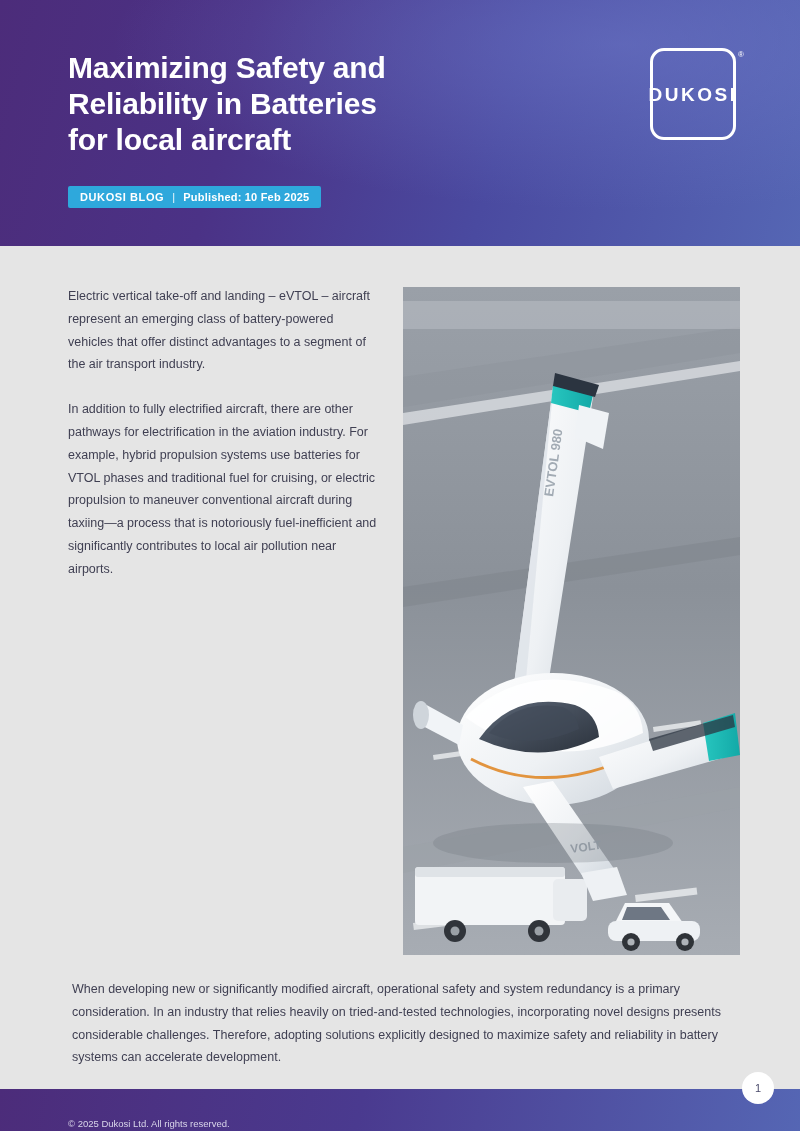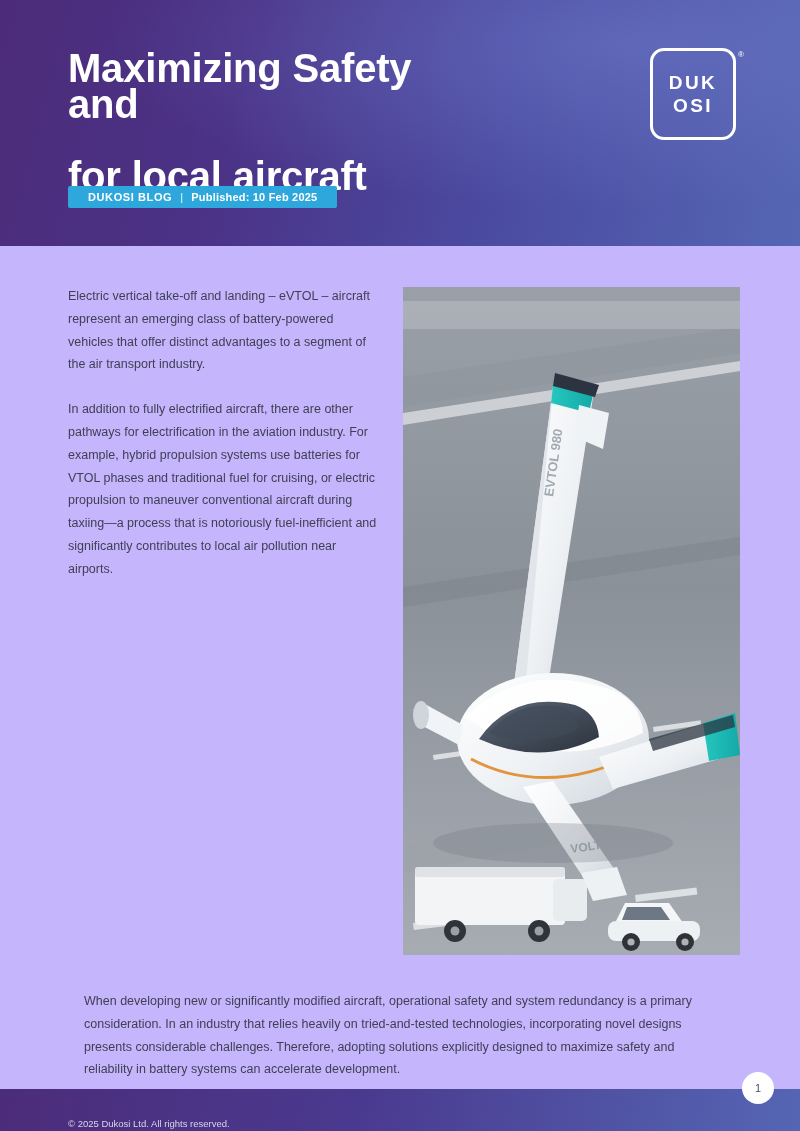--- a/index.html
+++ b/index.html
@@ -32,35 +32,35 @@
     background: radial-gradient(ellipse at 78% 18%, rgba(110,120,200,0.55) 0%, rgba(80,70,150,0.0) 58%);
     pointer-events: none;
   }
   .title {
     position: absolute;
     left: 68px;
     top: 50px;
     width: 400px;
     margin: 0;
     color: #ffffff;
-    font-size: 40px;
+    font-size: 30px;
     line-height: 36px;
     font-weight: bold;
     letter-spacing: -0.2px;
   }
   .badge {
     position: absolute;
     left: 68px;
     top: 186px;
     height: 22px;
     display: flex;
     align-items: center;
     background: #2ea8dc;
     border-radius: 2px;
-    padding: 0 20px;
+    padding: 0 12px;
     color: #ffffff;
     font-size: 11px;
     letter-spacing: 0.2px;
   }
   .badge .blog-label {
     font-weight: bold;
     letter-spacing: 0.6px;
   }
   .badge .sep {
     margin: 0 8px;
@@ -85,21 +85,20 @@
     height: 92px;
     border: 3px solid #ffffff;
     border-radius: 14px;
     box-sizing: border-box;
   }
   .logo-text {
     position: absolute;
     left: 0; top: 0;
     width: 86px; height: 92px;
     display: flex;
-    flex-direction: column;
     justify-content: center;
     align-items: center;
     color: #ffffff;
     font-weight: bold;
     font-size: 19px;
     letter-spacing: 2.5px;
     line-height: 23px;
   }
   .logo-reg {
     position: absolute;
@@ -108,21 +107,21 @@
     color: #ffffff;
     font-size: 8px;
   }
 
   
   .content {
     position: relative;
     padding: 0;
     width: 800px;
     height: 843px;
-    background: #c4b5fd;
+    background: #e5e5e5;
     box-sizing: border-box;
   }
   .col-left {
     position: absolute;
     left: 68px;
     top: 39px;
     width: 310px;
   }
   .col-left p {
     margin: 0 0 22px 0;
@@ -146,21 +145,21 @@
     width: 337px; height: 668px;
   }
 
   .wide-block {
     position: absolute;
     left: 68px;
     top: 728px;
     width: 664px;
   }
   .wide-block p {
-    margin: 16px;
+    margin: 4px;
     font-size: 12.5px;
     line-height: 22.8px;
     color: #3f3f52;
   }
   .section-heading {
     position: absolute;
     left: 68px;
     top: 850px;
     width: 664px;
     margin: 0;
@@ -204,21 +203,21 @@
   }
 </style>
 </head>
 <body>
 
 <div class="header">
   <div class="header-sheen"></div>
 
   <h1 class="title">
     <span>Maximizing Safety and</span><br>
-    <br>
+    <span>Reliability in Batteries</span><br>
     <span>for local aircraft</span>
   </h1>
 
   <div class="badge">
     <span class="blog-label">DUKOSI BLOG</span>
     <span class="sep">|</span>
     <span class="pub">Published: 10 Feb 2025</span>
   </div>
 
   <div class="logo-wrap">

